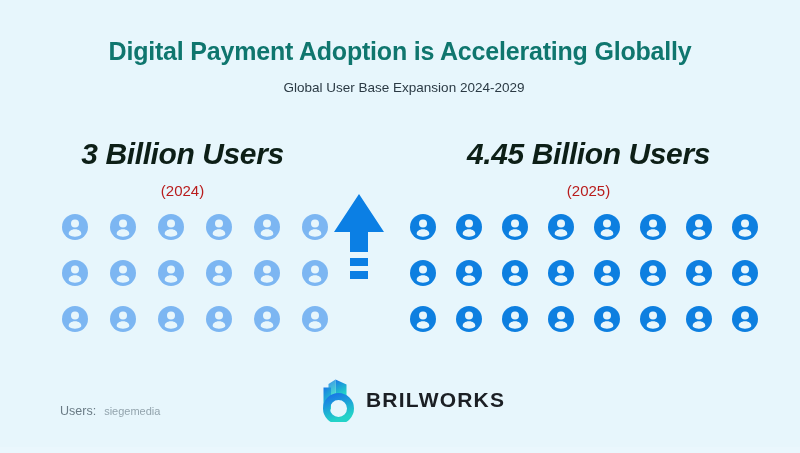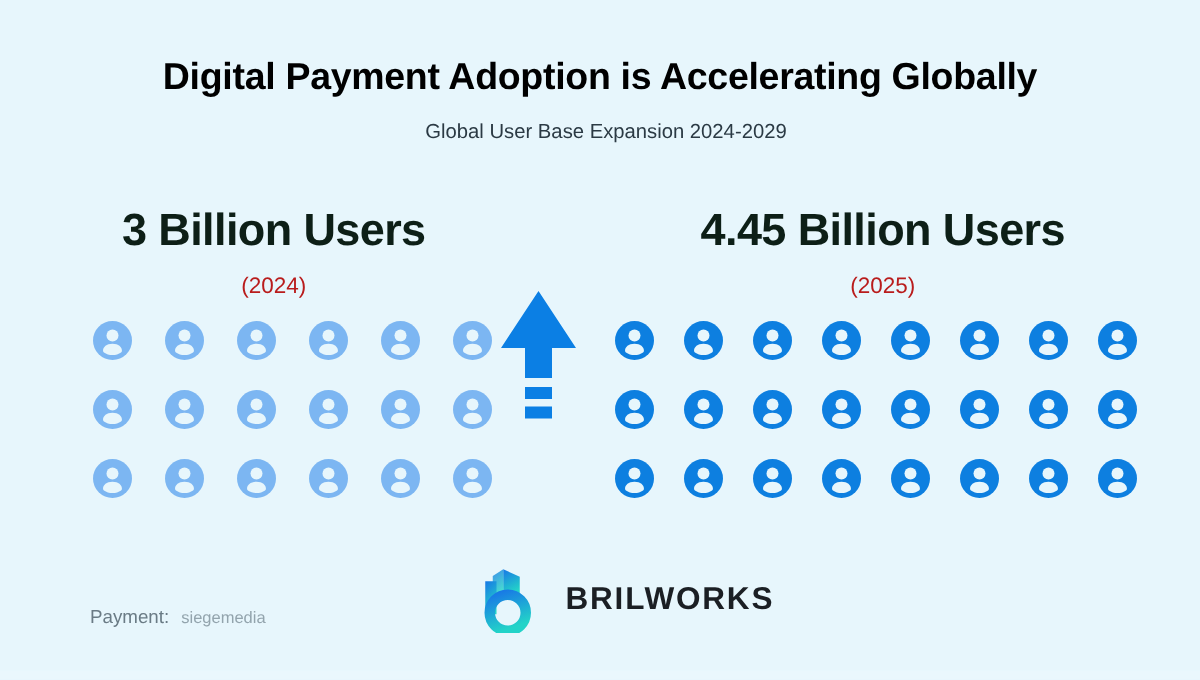--- a/index.html
+++ b/index.html
@@ -33,21 +33,21 @@
   .header {
     position: absolute;
     left: 0;
     top: 34px;
     width: 800px;
     text-align: center;
   }
   .title {
     font-size: 25px;
     font-weight: 700;
-    color: #000000;
+    color: #0f766e;
     letter-spacing: -0.2px;
     line-height: 34px;
     margin: 0;
   }
   .subtitle {
     font-size: 13.5px;
     font-weight: 400;
     color: #2b3a44;
     line-height: 20px;
     margin: 10px 0 0 0;
@@ -63,20 +63,21 @@
   .stat-block.left  { left: 30px;  width: 305px; }
   .stat-block.right { left: 416px; width: 345px; }
 
   .stat-value {
     font-size: 30px;
     font-weight: 700;
     color: #0d1f17;
     line-height: 40px;
     letter-spacing: -0.4px;
     margin: 0;
+    font-style: italic;
   }
   .stat-year {
     font-size: 15px;
     font-weight: 400;
     color: #b91c1c;
     line-height: 22px;
     margin: 6px 0 0 0;
   }
 
   
@@ -125,21 +126,21 @@
   .source-label { color: #6a7b85; }
   .source-name  { color: #93a4ad; font-size: 11px; margin-left: 8px; }
 
   .logo {
     position: absolute;
     left: 322px;
     top: 378px;
     height: 44px;
     display: flex;
     align-items: center;
-    gap: 18px;
+    gap: 7px;
   }
   .logo-mark { width: 37px; height: 44px; display: block; }
   .logo-text {
     font-size: 21px;
     font-weight: 700;
     color: #1b1f24;
     letter-spacing: 1.2px;
     line-height: 24px;
     font-family: "Liberation Sans", sans-serif;
   }
@@ -466,21 +467,21 @@
 
   <div class="arrow-wrap">
     <svg width="52" height="92" viewBox="0 0 52 92" aria-hidden="true">
       <polygon id="arrow-head" points="26,4 51,42 35,42 35,62 17,62 17,42 1,42" fill="#0b7fe4"></polygon>
       <rect id="arrow-dash-1" x="17" y="68" width="18" height="8" fill="#0b7fe4"></rect>
       <rect id="arrow-dash-2" x="17" y="81" width="18" height="8" fill="#0b7fe4"></rect>
     </svg>
   </div>
 
   <div class="source">
-    <span class="source-label">Payment:</span><span class="source-name">siegemedia</span>
+    <span class="source-label">Users:</span><span class="source-name">siegemedia</span>
   </div>
 
   <div class="logo">
     <span class="logo-mark-wrap">
       <svg class="logo-mark" viewBox="0 0 37 44" aria-hidden="true">
         <defs>
           <linearGradient id="brand-grad" x1="0" y1="0" x2="0.35" y2="1">
             <stop offset="0%" stop-color="#1878e6" id="grad-from"></stop>
             <stop offset="100%" stop-color="#23d3c8" id="grad-to"></stop>
           </linearGradient>

